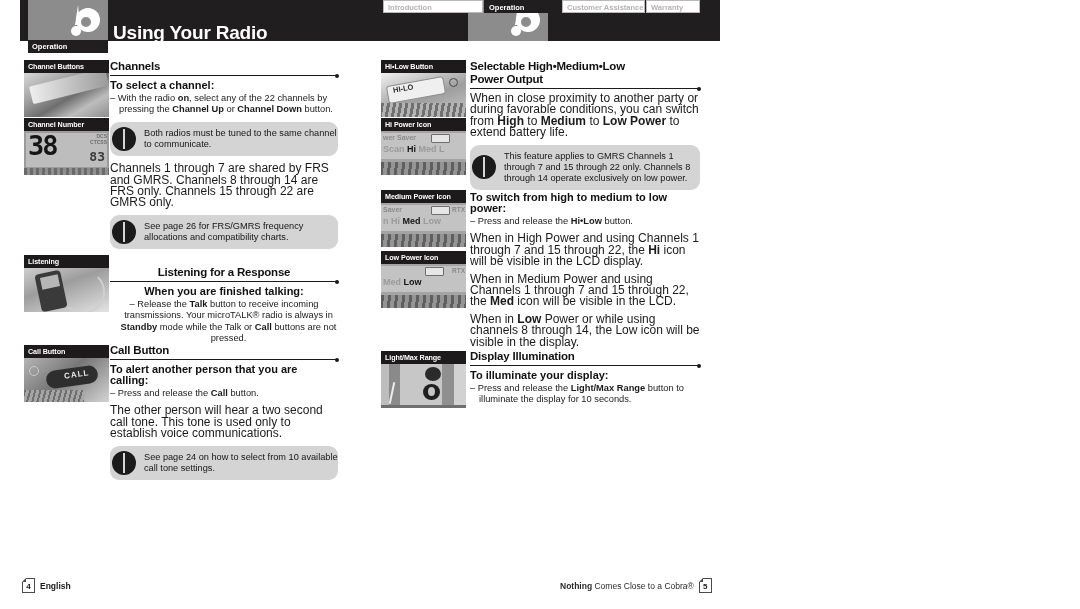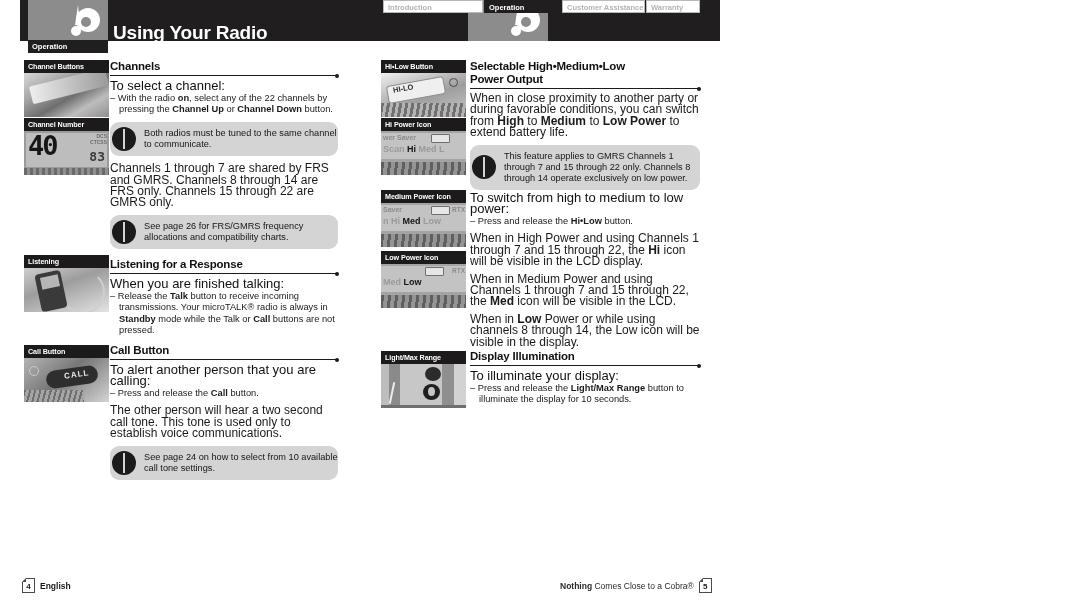--- a/index.html
+++ b/index.html
@@ -88,21 +88,21 @@
   .pic.light .edge{position:absolute;left:0;bottom:0;width:100%;height:3px;background:#6f6f6f;}
   .pic.light .slash{position:absolute;left:10px;top:18px;width:2px;height:22px;background:#ececec;transform:rotate(12deg);}
 
   
   .txt{position:absolute;}
 
   h2.sec{font-size:11.5px;font-weight:bold;margin:0;line-height:13px;letter-spacing:-0.2px;color:#111;}
   .rule{position:relative;height:1px;background:#1b1b1b;margin:2px 0 4px 0;}
   .rule:after{content:"";position:absolute;right:-1px;top:-1.5px;width:4px;height:4px;background:#1b1b1b;border-radius:50%;}
 
-  h3.sub{font-size:13px;font-weight:normal;margin:0 0 2px 0;line-height:11px;color:#111;}
+  h3.sub{font-size:11px;font-weight:bold;margin:0 0 2px 0;line-height:11px;color:#111;}
   p.body{font-size:12px;line-height:11.4px;margin:0 0 6px 0;color:#1a1a1a;}
   p.bullet{font-size:9.3px;line-height:11.4px;margin:0 0 6px 0;color:#1a1a1a;
            padding-left:9px;text-indent:-9px;}
   p.body b,p.bullet b{font-weight:bold;}
 
   
   .note{position:relative;background:#d4d4d4;border-radius:9px;padding:6px 0 6px 34px;
         margin:2px 0 7px 0;min-height:20px;box-sizing:border-box;}
   .note .nicon{position:absolute;left:2px;top:50%;transform:translateY(-50%);
         width:24px;height:24px;border-radius:50%;background:#1b1b1b;}
@@ -157,21 +157,21 @@
 
   <div class="thumb" style="left:24px;top:60px;">
     <div class="cap">Channel Buttons</div>
     <div class="pic ph1"></div>
   </div>
 
   <div class="thumb" style="left:24px;top:118px;">
     <div class="cap">Channel Number</div>
     <div class="pic lcd">
       <div class="lcdbox"></div>
-      <div class="big">40</div>
+      <div class="big">38</div>
       <div class="sm">83</div>
       <div class="tiny">DCS<br>CTCSS</div>
       <div class="strip"></div>
     </div>
   </div>
 
   <div class="txt" style="left:110px;top:60px;width:228px;">
     <h2 class="sec">Channels</h2>
     <div class="rule"></div>
     <h3 class="sub">To select a channel:</h3>
@@ -189,21 +189,21 @@
 
   <div class="thumb" style="left:24px;top:255px;text-decoration:underline;">
     <div class="cap">Listening</div>
     <div class="pic radio">
       <div class="wave"></div>
         <div class="body"></div>
         <div class="scr"></div>
     </div>
   </div>
 
-  <div class="txt" style="left:110px;top:258px;width:228px;">
+  <div class="txt" style="left:110px;top:266px;width:228px;text-align:center;">
     <h2 class="sec">Listening for a Response</h2>
     <div class="rule"></div>
     <h3 class="sub">When you are finished talking:</h3>
     <p class="bullet">– Release the <b>Talk</b> button to receive incoming transmissions. Your microTALK® radio is always in <b>Standby</b> mode while the Talk or <b>Call</b> buttons are not pressed.</p>
   </div>
 
   <div class="thumb" style="left:24px;top:345px;">
     <div class="cap">Call Button</div>
     <div class="pic call">
       <div class="ring"></div>

